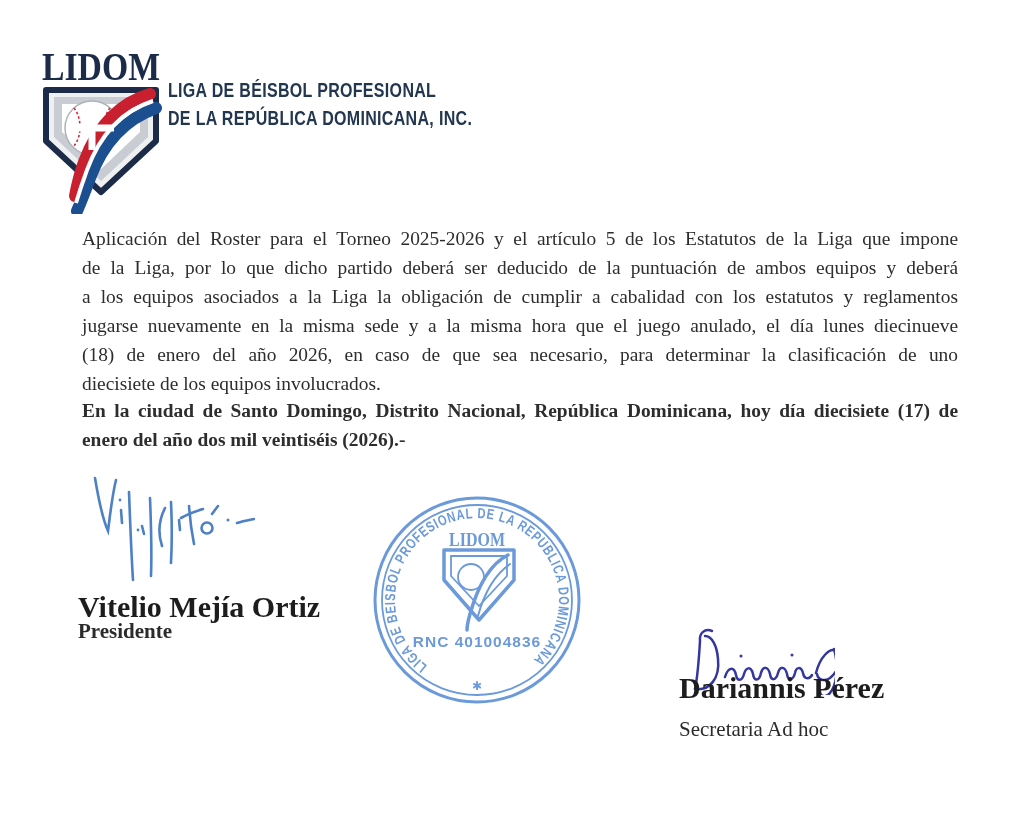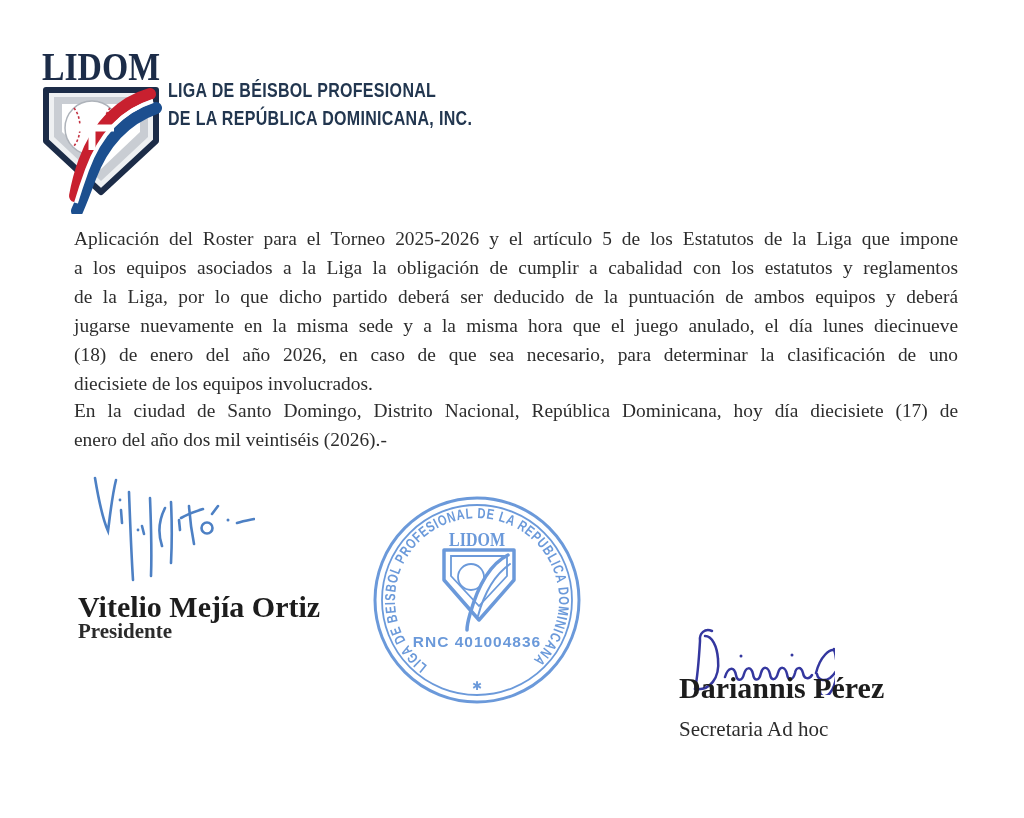--- a/index.html
+++ b/index.html
@@ -11,22 +11,22 @@
   .logo-svg{position:absolute;left:36px;top:44px;width:130px;height:170px;}
   .org-title{
     position:absolute;left:168px;top:76px;
     font-family:"Liberation Sans", sans-serif;font-weight:bold;
     font-size:20px;line-height:28px;color:var(--header_navy,#22364f);
     transform:scaleX(0.80);transform-origin:left top;letter-spacing:.4px;white-space:nowrap;
   }
   
   .para{position:absolute;left:74px;width:884px;font-size:19.4px;line-height:29px;color:var(--body_ink,#2d2d2d);}
   #p1{top:224px;}
-  #p2{top:396px;}
-  .line{text-align:justify;text-align-last:justify;white-space:normal;}
+  #p2{top:396px;font-weight:bold;}
+  .line{text-align:justify;text-align-last:justify;white-space:normal;margin-left:8px;}
   .line.last{text-align-last:left;}
   
   .sig-svg{position:absolute;}
   #sig-left{left:85px;top:468px;width:170px;height:120px;}
   #sig-right{left:685px;top:625px;width:150px;height:70px;}
   .sig-name{position:absolute;font-weight:bold;font-size:30px;color:#1d1d1d;white-space:nowrap;}
   .sig-title{position:absolute;font-size:21px;color:#2b2b2b;white-space:nowrap;}
   #name-left{left:78px;top:590px;}
   #title-left{left:78px;top:619px;font-weight:bold;}
   #name-right{left:679px;top:671px;}
@@ -66,22 +66,22 @@
     </g>
   </svg>
 
   <div class="org-title">
     <div>LIGA DE BÉISBOL PROFESIONAL</div>
     <div>DE LA REPÚBLICA DOMINICANA, INC.</div>
   </div>
 
   <div class="para" id="p1">
     <div class="line">Aplicación del Roster para el Torneo 2025-2026 y el artículo 5 de los Estatutos de la Liga que impone</div>
+    <div class="line">de la Liga, por lo que dicho partido deberá ser deducido de la puntuación de ambos equipos y deberá</div>
     <div class="line">a los equipos asociados a la Liga la obligación de cumplir a cabalidad con los estatutos y reglamentos</div>
-    <div class="line">de la Liga, por lo que dicho partido deberá ser deducido de la puntuación de ambos equipos y deberá</div>
     <div class="line">jugarse nuevamente en la misma sede y a la misma hora que el juego anulado, el día lunes diecinueve</div>
     <div class="line">(18) de enero del año 2026, en caso de que sea necesario, para determinar la clasificación de uno</div>
     <div class="line last">diecisiete de los equipos involucrados.</div>
   </div>
 
   <div class="para" id="p2">
     <div class="line">En la ciudad de Santo Domingo, Distrito Nacional, República Dominicana, hoy día diecisiete (17) de</div>
     <div class="line last">enero del año dos mil veintiséis (2026).-</div>
   </div>
 

